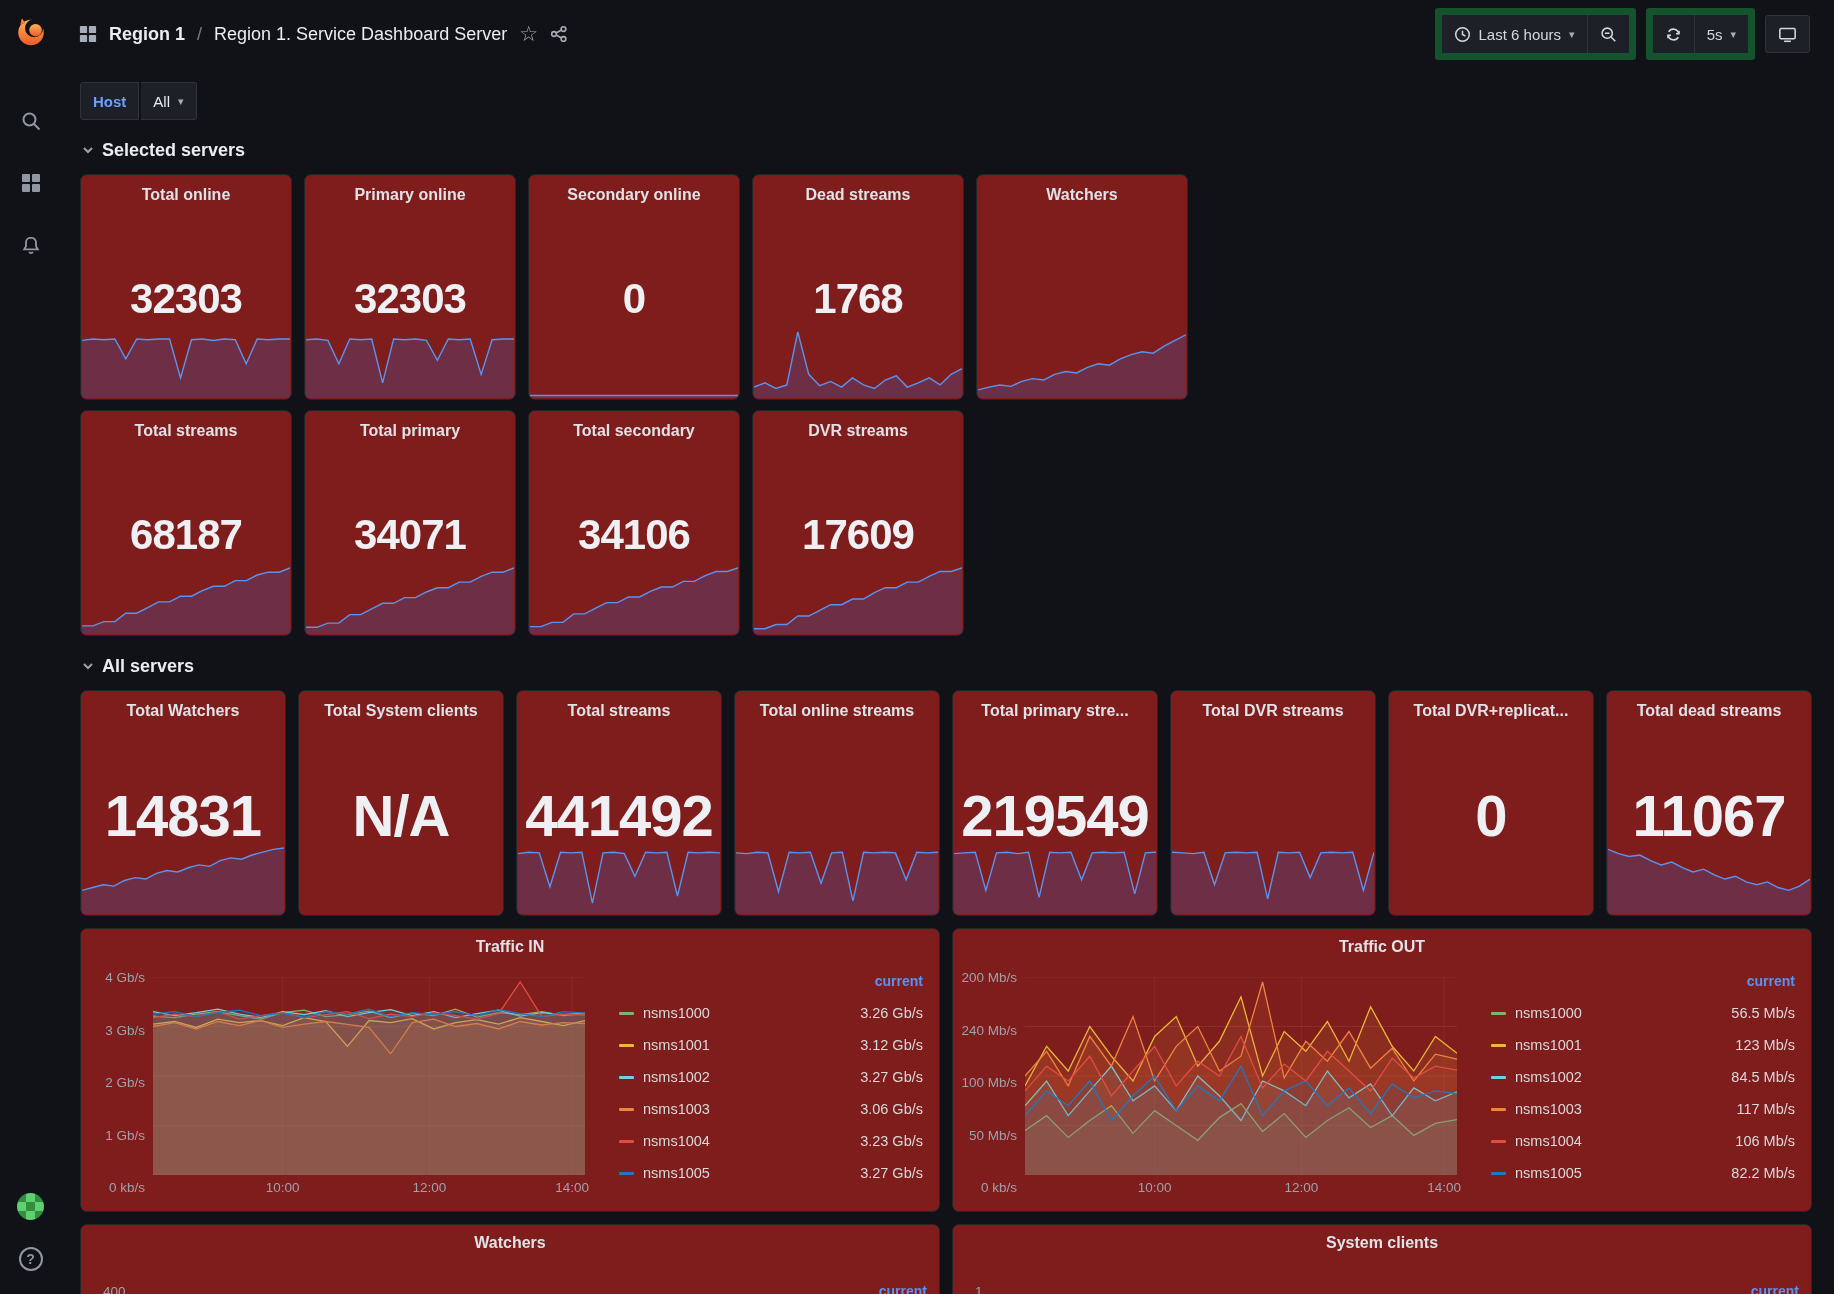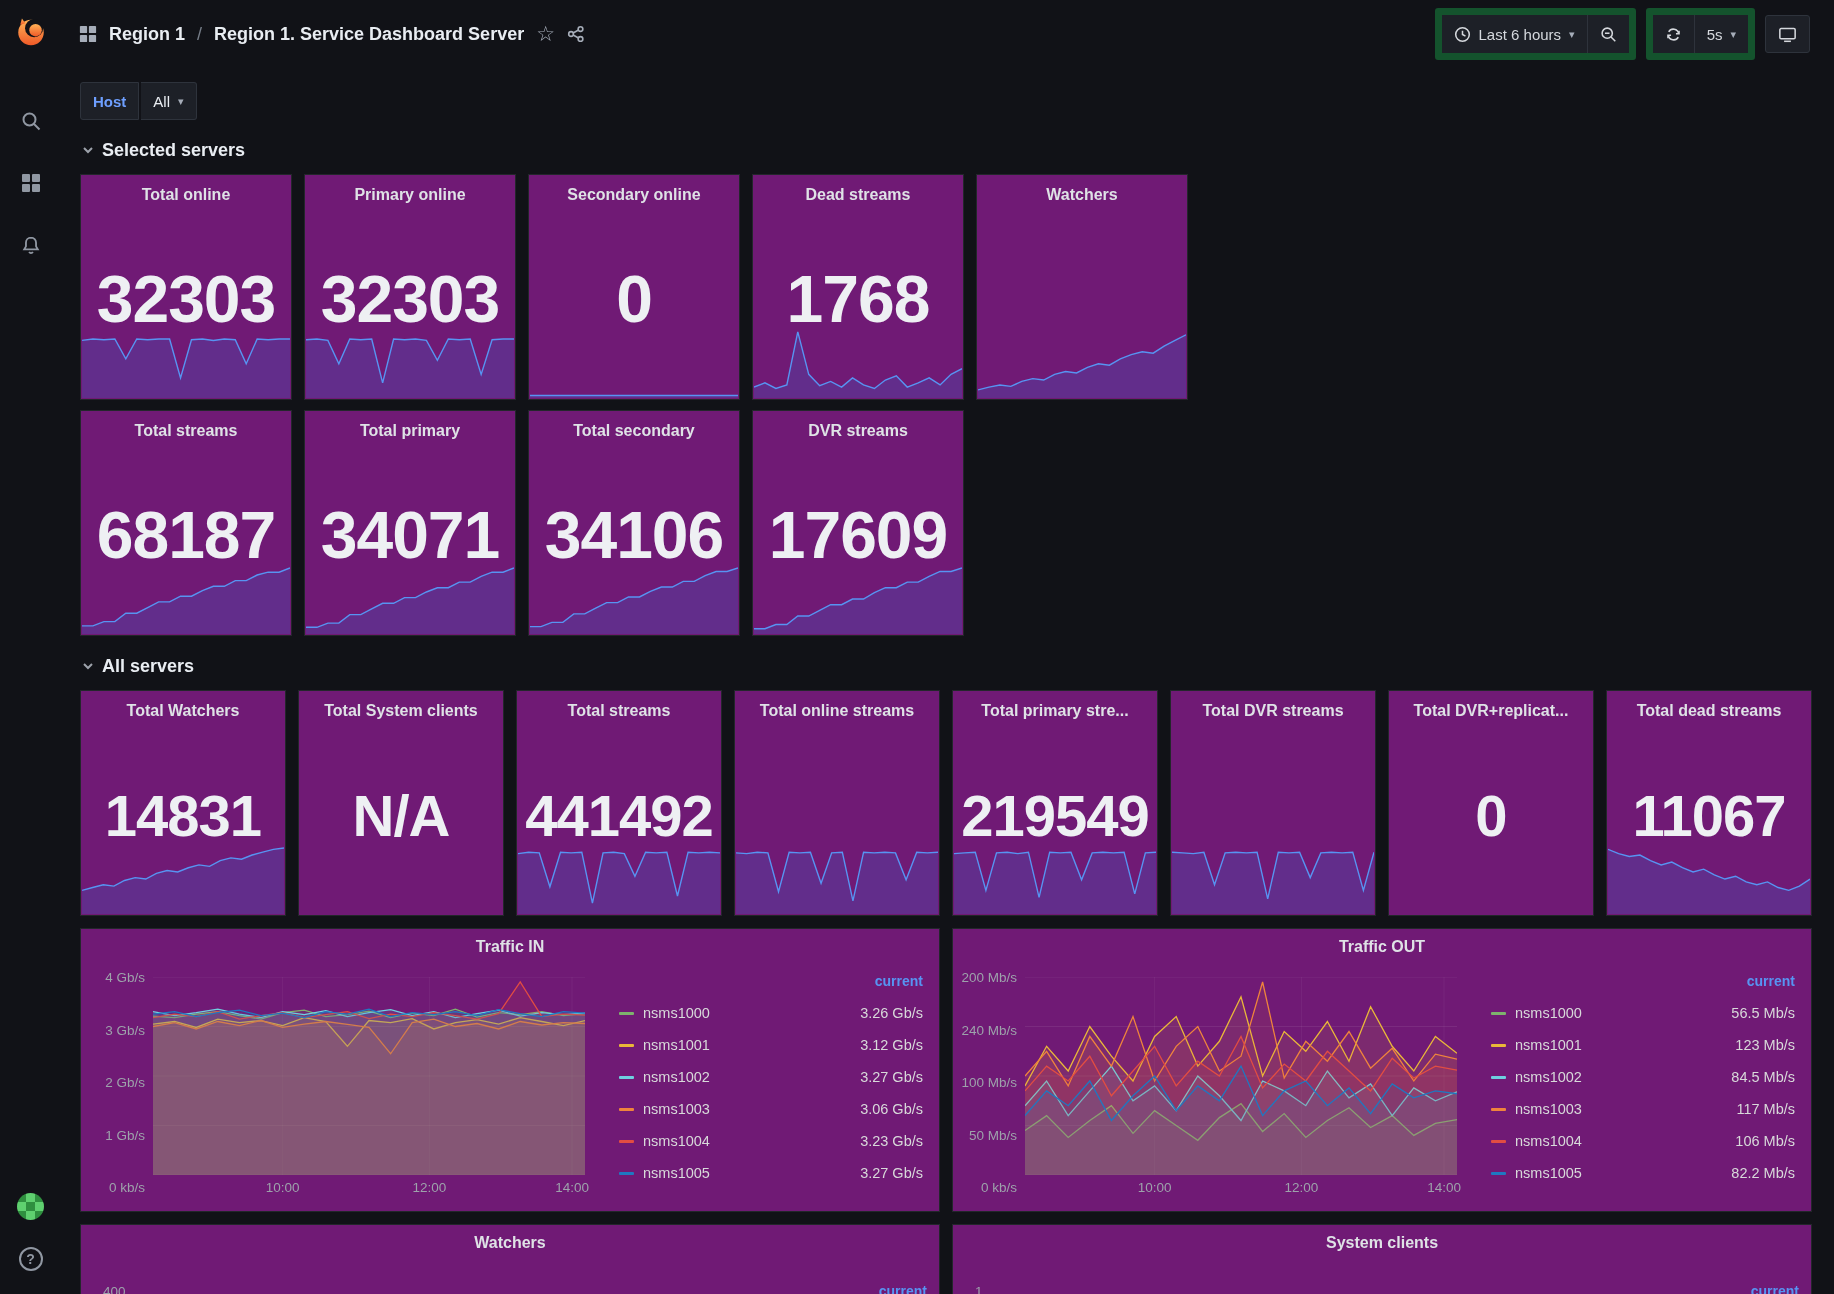--- a/index.html
+++ b/index.html
@@ -28,21 +28,21 @@
   .help-circle { width:24px; height:24px; border-radius:50%; border:2px solid #9097a2;
     color:#9097a2; font-size:14px; font-weight:700; display:flex; align-items:center; justify-content:center; }
 
   
   .main { flex:1; display:flex; flex-direction:column; overflow:hidden; }
   .topbar { height:68px; flex:0 0 68px; display:flex; align-items:center;
     justify-content:space-between; padding:0 24px 0 18px; }
   .crumbs { display:flex; align-items:center; gap:12px; font-size:18px; color:#e9edf2; }
   .crumb-link { font-weight:600; cursor:pointer; }
   .crumb-sep { color:#767d88; font-weight:400; }
-  .crumb-title { font-weight:700;text-align:center; }
+  .crumb-title { font-weight:400;text-align:center; }
   .crumb-act { color:#a6adb9; font-size:19px; cursor:pointer; display:flex; align-items:center; }
 
   .toolbar { display:flex; align-items:center; gap:10px; }
   .btn-group { display:flex; border:7px solid #14532d; border-radius:3px; overflow:hidden; }
   .tbtn { height:38px; display:flex; align-items:center; gap:8px; padding:0 12px;
     background:#1d2027; color:#d5d8dd; font-size:15px; cursor:pointer; }
   .btn-group .tbtn + .tbtn { border-left:1px solid #2e333c; }
   .solo { border:1px solid #2e333c; border-radius:3px; }
   .caret { font-size:11px; color:#a6adb9; }
 
@@ -54,27 +54,27 @@
     color:#6e9fff; font-weight:600; font-size:15px; cursor:pointer; }
   .filter-value { height:38px; display:flex; align-items:center; gap:8px; padding:0 12px;
     background:#1d2027; border:1px solid #2e333c; border-left:none; border-radius:0 3px 3px 0;
     color:#e9edf2; font-size:15px; cursor:pointer; }
 
   .section-head { display:flex; align-items:center; gap:8px; margin:16px 0 0 2px;
     font-size:18px; font-weight:700; color:#e9edf2; cursor:pointer; height:28px; }
   .section-head svg { color:#9da2ab; }
 
   .stat-row { display:flex; gap:12px; margin-top:10px; }
-  .panel { background:#701a75; border:1px solid #23262b; border-radius:0; position:relative; }
+  .panel { background:#7f1d1d; border:1px solid #23262b; border-radius:7px; position:relative; }
   .stat { width:212px; height:226px; display:flex; flex-direction:column; overflow:hidden; cursor:default; }
   .stat.sm { width:206px; }
   .stat-title { height:40px; line-height:40px; text-align:center; font-size:16px; font-weight:600;
     color:#dfe2e6; white-space:nowrap; overflow:hidden; text-overflow:ellipsis; padding:0 8px; cursor:pointer; }
   .stat-value { flex:1; display:flex; align-items:center; justify-content:center;
-    font-size:66px; font-weight:600; letter-spacing:-1px; color:#eef0f3; z-index:2; margin-top:-16px; }
+    font-size:42px; font-weight:600; letter-spacing:-1px; color:#eef0f3; z-index:2; margin-top:-16px; }
   .stat.sm .stat-value { font-size:58px; }
   .stat-spark { position:absolute; left:1px; right:1px; bottom:1px; height:78px; width:calc(100% - 2px); z-index:1; }
 
   
   .charts-row { display:flex; gap:12px; margin-top:12px; }
   .chart { width:860px; height:284px; overflow:hidden; }
   .chart-title { height:36px; line-height:36px; text-align:center; font-size:16px; font-weight:600; color:#dfe2e6; cursor:pointer; }
   .chart-body { display:flex; height:248px; padding:0 6px 2px 8px; }
   .plot-wrap { flex:1; display:flex; padding:12px 28px 0 0; }
   .ylabels { width:64px; position:relative; margin-bottom:24px; }

